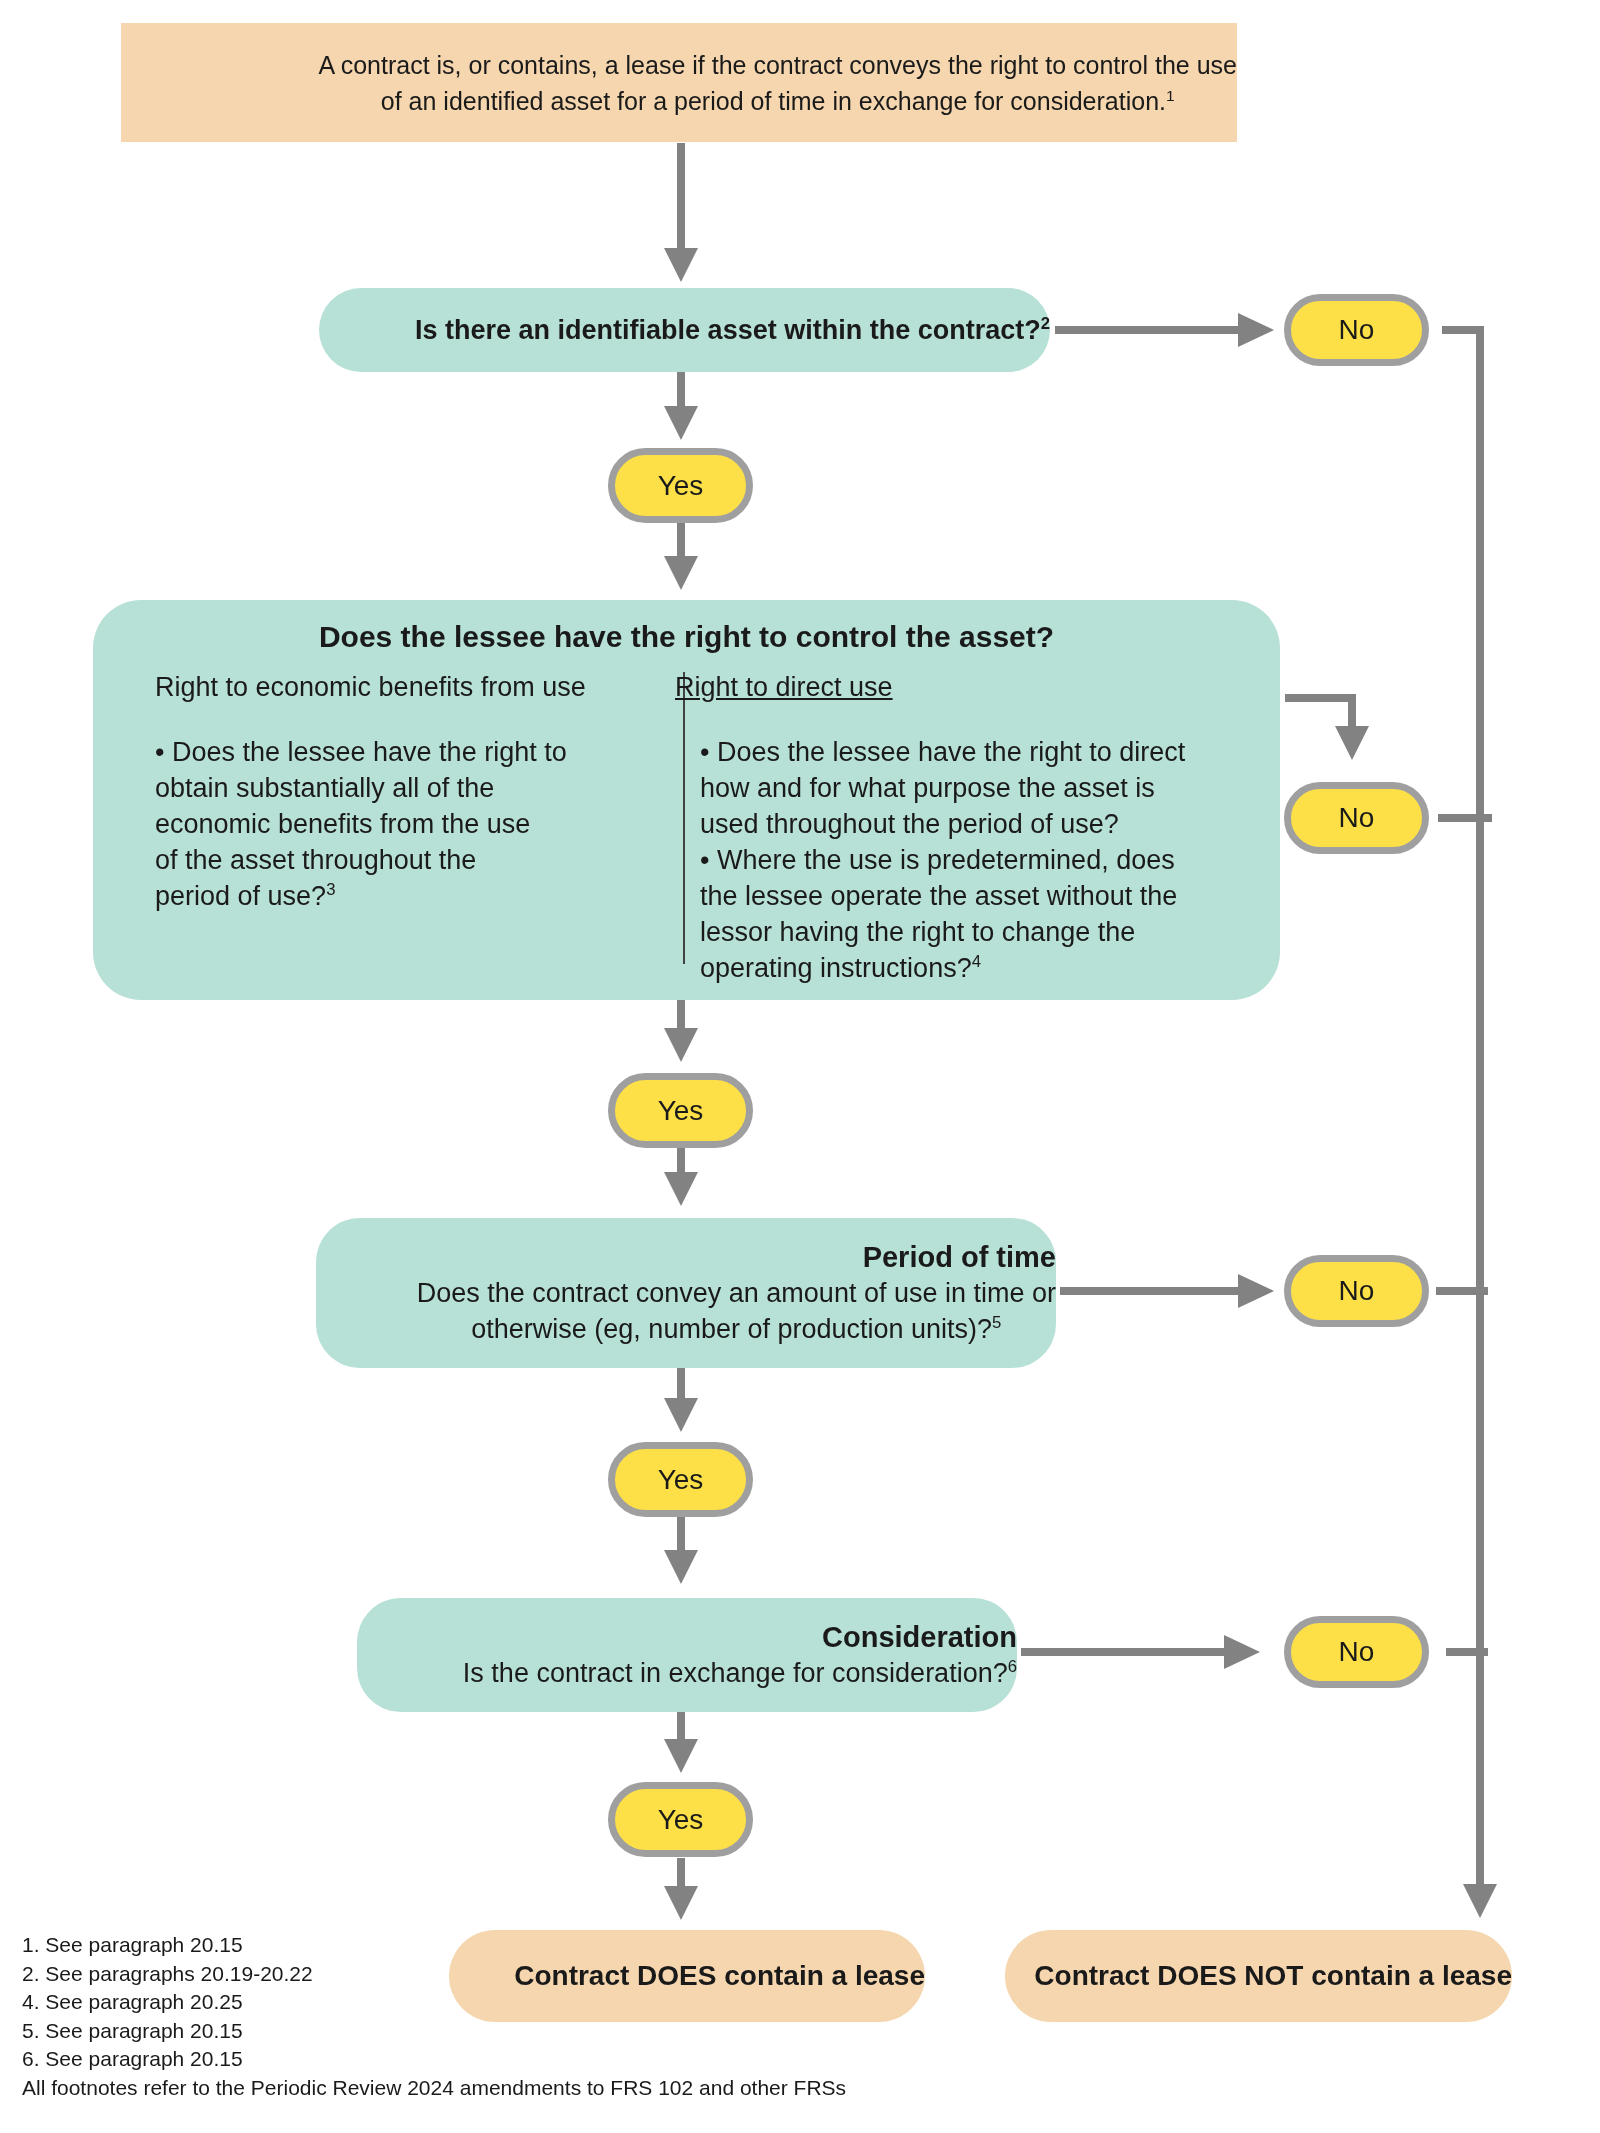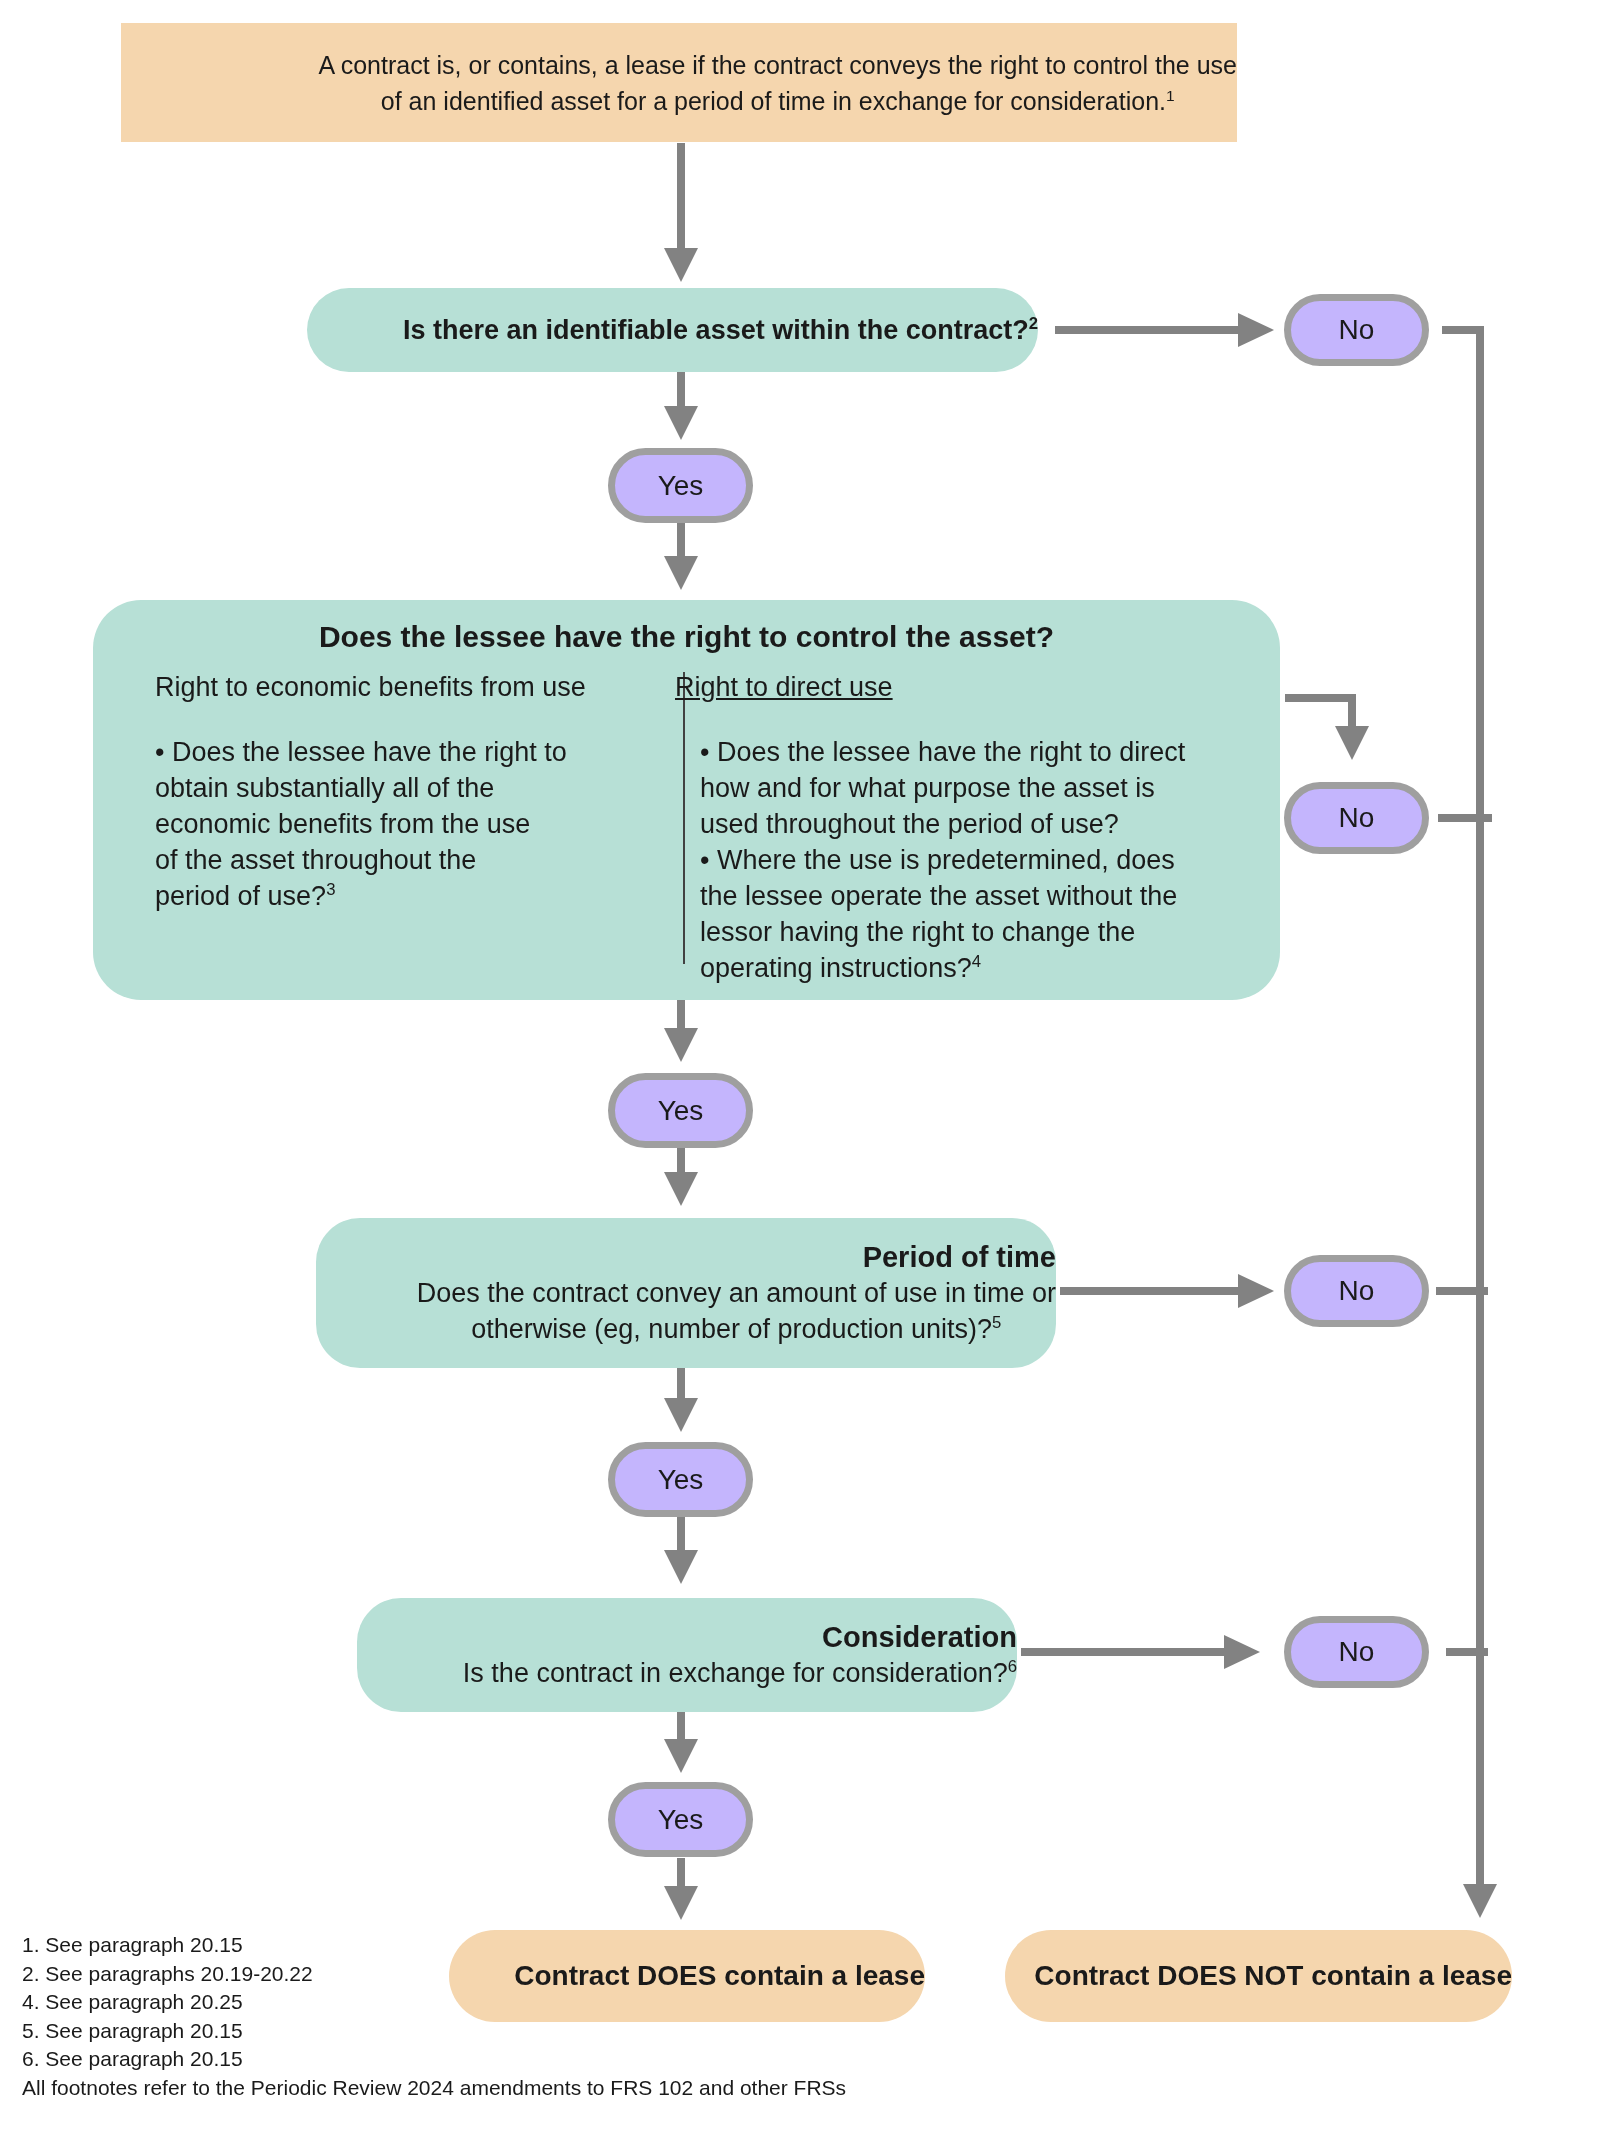--- a/index.html
+++ b/index.html
@@ -7,38 +7,38 @@
     position:relative;width:1600px;height:2133px;background:#ffffff;overflow:hidden;
     font-family:"Liberation Sans","DejaVu Sans",sans-serif;color:#1a1a1a;
   }
   .connectors{position:absolute;left:0;top:0;width:1600px;height:2133px;}
   .box{position:absolute;box-sizing:border-box;display:flex;flex-direction:column;
        align-items:flex-end;justify-content:center;text-align:center;}
   .tan{background:#f5d6ae;}
   .teal{background:#b7e0d6;}
   .intro-box{left:121px;top:23px;width:1116px;height:119px;font-size:25px;line-height:36px;}
   .intro-box .txt{white-space:pre-line;}
-  .q1-box{left:307px;top:288px;width:731px;height:84px;border-radius:42px;
+  .q1-box{left:319px;top:288px;width:731px;height:84px;border-radius:42px;
           font-weight:bold;font-size:27px;}
   .control-box{left:93px;top:600px;width:1187px;height:400px;border-radius:48px;display:block;text-align:left;}
   .control-title{position:absolute;left:0;top:20px;width:100%;text-align:center;
                  font-weight:bold;font-size:30px;}
   .col-heading{position:absolute;top:72px;font-size:27px;}
   .col-left-head{left:62px;}
   .col-right-head{left:582px;text-decoration:underline;}
   .col-divider{position:absolute;left:590px;top:72px;width:2px;height:292px;background:#414141;}
   .col-block{position:absolute;top:134px;font-size:27px;line-height:36px;}
   .col-left-block{left:62px;width:500px;}
   .col-right-block{left:607px;width:566px;}
   .col-block .txt{white-space:pre-line;}
   .period-box{left:316px;top:1218px;width:740px;height:150px;border-radius:44px;font-size:27px;line-height:36px;}
   .period-box .ttl,.consideration-box .ttl{font-weight:bold;font-size:29px;}
   .period-box .txt{white-space:pre-line;}
   .consideration-box{left:357px;top:1598px;width:660px;height:114px;border-radius:44px;font-size:27px;line-height:36px;}
-  .oval{position:absolute;box-sizing:border-box;background:#c4b5fd;border:7px solid #9f9f9f;
+  .oval{position:absolute;box-sizing:border-box;background:#fde047;border:7px solid #9f9f9f;
         border-radius:38px;display:flex;align-items:center;justify-content:center;font-size:28px;}
   .yes{left:608px;width:145px;height:75px;}
   .no{left:1284px;width:145px;height:72px;}
   .outcome{font-weight:bold;font-size:28px;border-radius:46px;top:1930px;height:92px;}
   .outcome-yes{left:449px;width:476px;}
   .outcome-no{left:1005px;width:507px;}
   .footnotes{position:absolute;left:22px;top:1931px;font-size:21px;line-height:28.6px;}
   sup{font-size:0.62em;vertical-align:super;line-height:0;}
 </style>
 </head>

